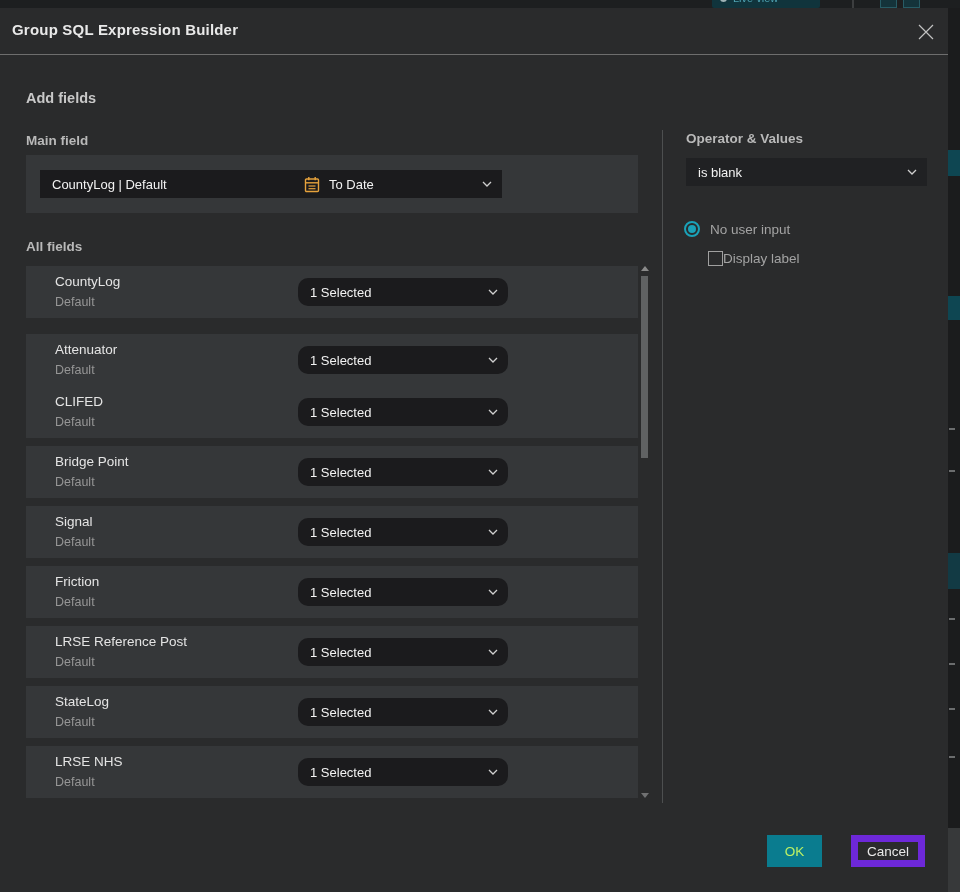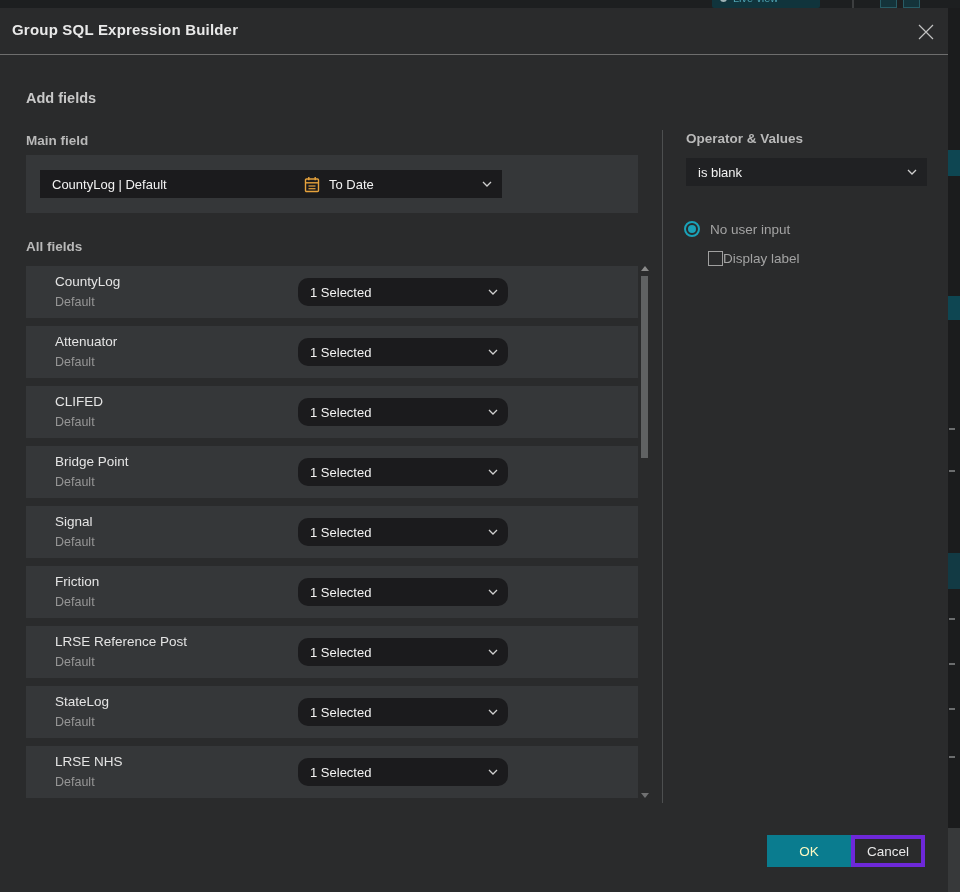--- a/index.html
+++ b/index.html
@@ -69,22 +69,22 @@
 
   .radio-row { position:absolute; left:684px; top:213px; display:flex; align-items:center; gap:10px; cursor:pointer; }
   .radio-outer { width:16px; height:16px; border-radius:50%; border:2px solid #1aa2b8; display:flex; align-items:center; justify-content:center; background:#2a2b2c; }
   .radio-inner { width:8px; height:8px; border-radius:50%; background:#1aa2b8; }
   .check-row { position:absolute; left:708px; top:243px; display:flex; align-items:center; cursor:pointer; }
   .checkbox-box { width:15px; height:15px; border:1px solid #a0a0a0; background:transparent; }
   .choice-label { font-size:13.5px; color:#a3a3a3; }
 
   
   .btn { position:absolute; top:827px; height:32px; display:flex; align-items:center; justify-content:center; font-size:13.5px; cursor:pointer; }
-  .btn-ok { left:767px; width:84px; background:#0a7c8f; color:#fef9c3; border:none; }
-  .btn-cancel { left:851px; width:74px; background:transparent; color:#e8e8e8; border:4px solid #6d28d9; }
+  .btn-ok { left:767px; width:55px; background:#0a7c8f; color:#bef264; border:none; }
+  .btn-cancel { left:851px; width:74px; background:transparent; color:#e8e8e8; border:7px solid #6d28d9; }
 </style>
 </head>
 <body>
 
 <div class="top-strip">
   <div class="live-view-pill">
     <span class="live-view-dot"></span>
     <span class="live-view-text">Live view</span>
   </div>
   <div class="bg-frag frag-c"></div>
@@ -147,21 +147,21 @@
     <span class="row-name">CountyLog</span>
     <span class="row-sub">Default</span>
     <div class="dd dd-row">
       <span class="dd-text">1 Selected</span>
       <svg class="chev" width="10" height="6" viewBox="0 0 10 6">
           <path d="M1 1 L5 5 L9 1" stroke="#cfcfcf" stroke-width="1.3" fill="none"></path>
         </svg>
     </div>
   </div>
 
-  <div class="field-row" style="top:318px">
+  <div class="field-row" style="top:326px">
     <span class="row-name">Attenuator</span>
     <span class="row-sub">Default</span>
     <div class="dd dd-row">
       <span class="dd-text">1 Selected</span>
       <svg class="chev" width="10" height="6" viewBox="0 0 10 6">
           <path d="M1 1 L5 5 L9 1" stroke="#cfcfcf" stroke-width="1.3" fill="none"></path>
         </svg>
     </div>
   </div>
 

